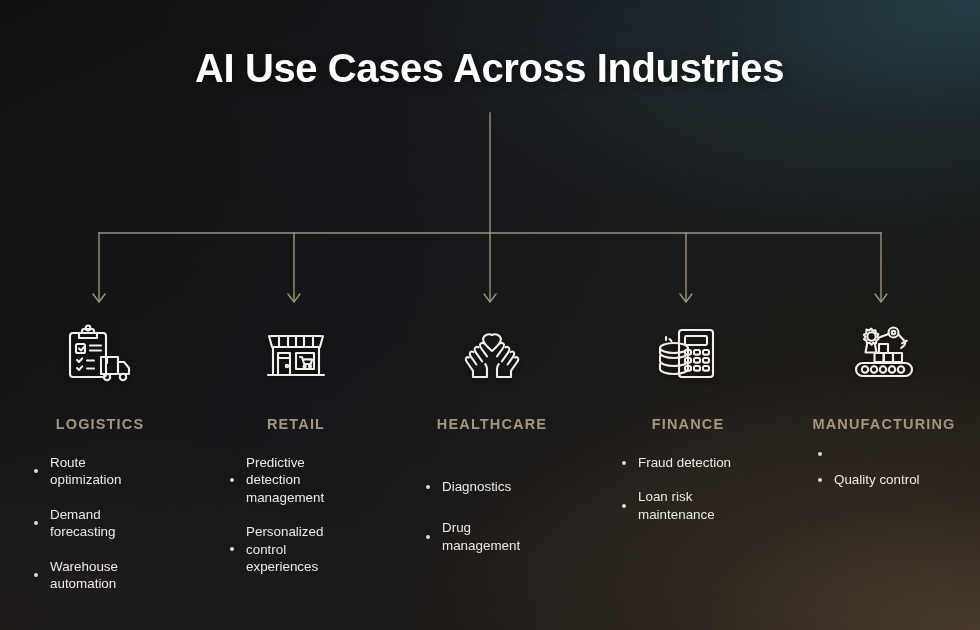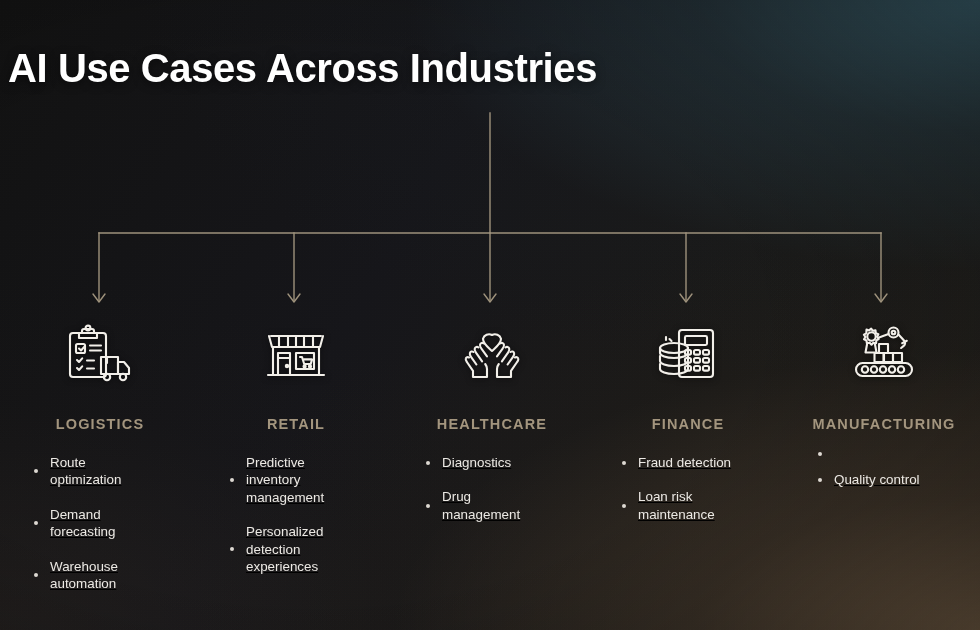--- a/index.html
+++ b/index.html
@@ -33,22 +33,22 @@
     position:absolute; inset:0;
     opacity:.30;
     background-image:
       repeating-linear-gradient(0deg, rgba(255,255,255,0.012) 0 1px, rgba(0,0,0,0) 1px 3px),
       repeating-linear-gradient(90deg, rgba(255,255,255,0.010) 0 1px, rgba(0,0,0,0) 1px 3px);
   }
 
   
   .title {
     position:absolute;
-    top:46px; left:8px; width:784px;
-    text-align:left;
+    top:46px; left:0; width:784px;
+    text-align:right;
     color:#ffffff;
     font-size:40px;
     font-weight:bold;
     letter-spacing:-0.4px;
     line-height:1.12;
     text-shadow:0 2px 10px rgba(0,0,0,.55);
     white-space:nowrap;
   }
 
   
@@ -85,21 +85,20 @@
     color:#a3957e;
     text-align:center;
     white-space:nowrap;
   }
   .bullets{
     margin-top:22px;
     width:100%;
     padding-left:32px;
     padding-right:8px;
     list-style:none;
-    text-decoration:underline;
   }
   .bullets li{
     position:relative;
     color:#ece9e4;
     font-size:13.4px;
     line-height:1.30;
     margin-bottom:17px;
     padding-left:16px;
     max-width:118px;
   }
@@ -107,21 +106,21 @@
     position:absolute;
     left:0; top:50%;
     transform:translateY(-50%);
     width:4px; height:4px;
     border-radius:50%;
     background:#ddd9d2;
   }
   
   .col-logistics .bullets li{ max-width:96px; }
   .col-retail .bullets li{ max-width:100px; }
-  .col-healthcare .bullets li{ max-width:112px; }
+  .col-healthcare .bullets li{ max-width:112px;margin-top:24px; }
   .col-finance .bullets li{ max-width:120px; }
   .col-manufacturing .bullets li{ max-width:104px; }
 </style>
 </head>
 <body>
 
 <div id="stage">
 
   <div class="bg-base"></div>
   <div class="bg-vignette"></div>
@@ -192,22 +191,22 @@
           <line x1="13" y1="34" x2="25" y2="34"></line>
           <circle cx="22" cy="42" r="1.2" fill="#f2efe9"></circle>
           <rect x="31" y="29" width="18" height="16"></rect>
           <path d="M35 33h2l2.2 7h6.5l1.4-4.6h-8"></path>
           <circle cx="39.6" cy="42.4" r="1.1"></circle>
           <circle cx="45" cy="42.4" r="1.1"></circle>
         </svg>
       </div>
       <div class="col-heading">RETAIL</div>
       <ul class="bullets">
-        <li><span class="dot"></span><span>Predictive inventory management</span></li>
-        <li><span class="dot"></span><span>Personalized detection experiences</span></li>
+        <li><span class="dot"></span><span>Predictive detection management</span></li>
+        <li><span class="dot"></span><span>Personalized control experiences</span></li>
       </ul>
     </div>
 
     <div class="col col-healthcare">
       <div class="icon-wrap">
         <svg width="68" height="62" viewBox="0 0 68 62" fill="none" stroke="#f2efe9" stroke-width="2.1" stroke-linecap="round" stroke-linejoin="round">
           <path d="M34 28c-3.5-3.4-9-7-9-12.2A6.3 6.3 0 0 1 34 12a6.3 6.3 0 0 1 9 3.8C43 21 37.5 24.6 34 28z"></path>
           <path d="M26 20.5c-1.6-1.2-3.3-.7-3.9.9-.5 1.4.1 2.7 1.3 4.3l5.6 7.6"></path>
           <path d="M20.6 24.5c-1.5-1.1-3.2-.7-3.8.9-.5 1.3 0 2.6 1 4l6.3 9"></path>
           <path d="M15.5 29c-1.5-1-3.1-.5-3.6 1-.4 1.3.1 2.5 1.1 3.9l5.4 7.6"></path>

